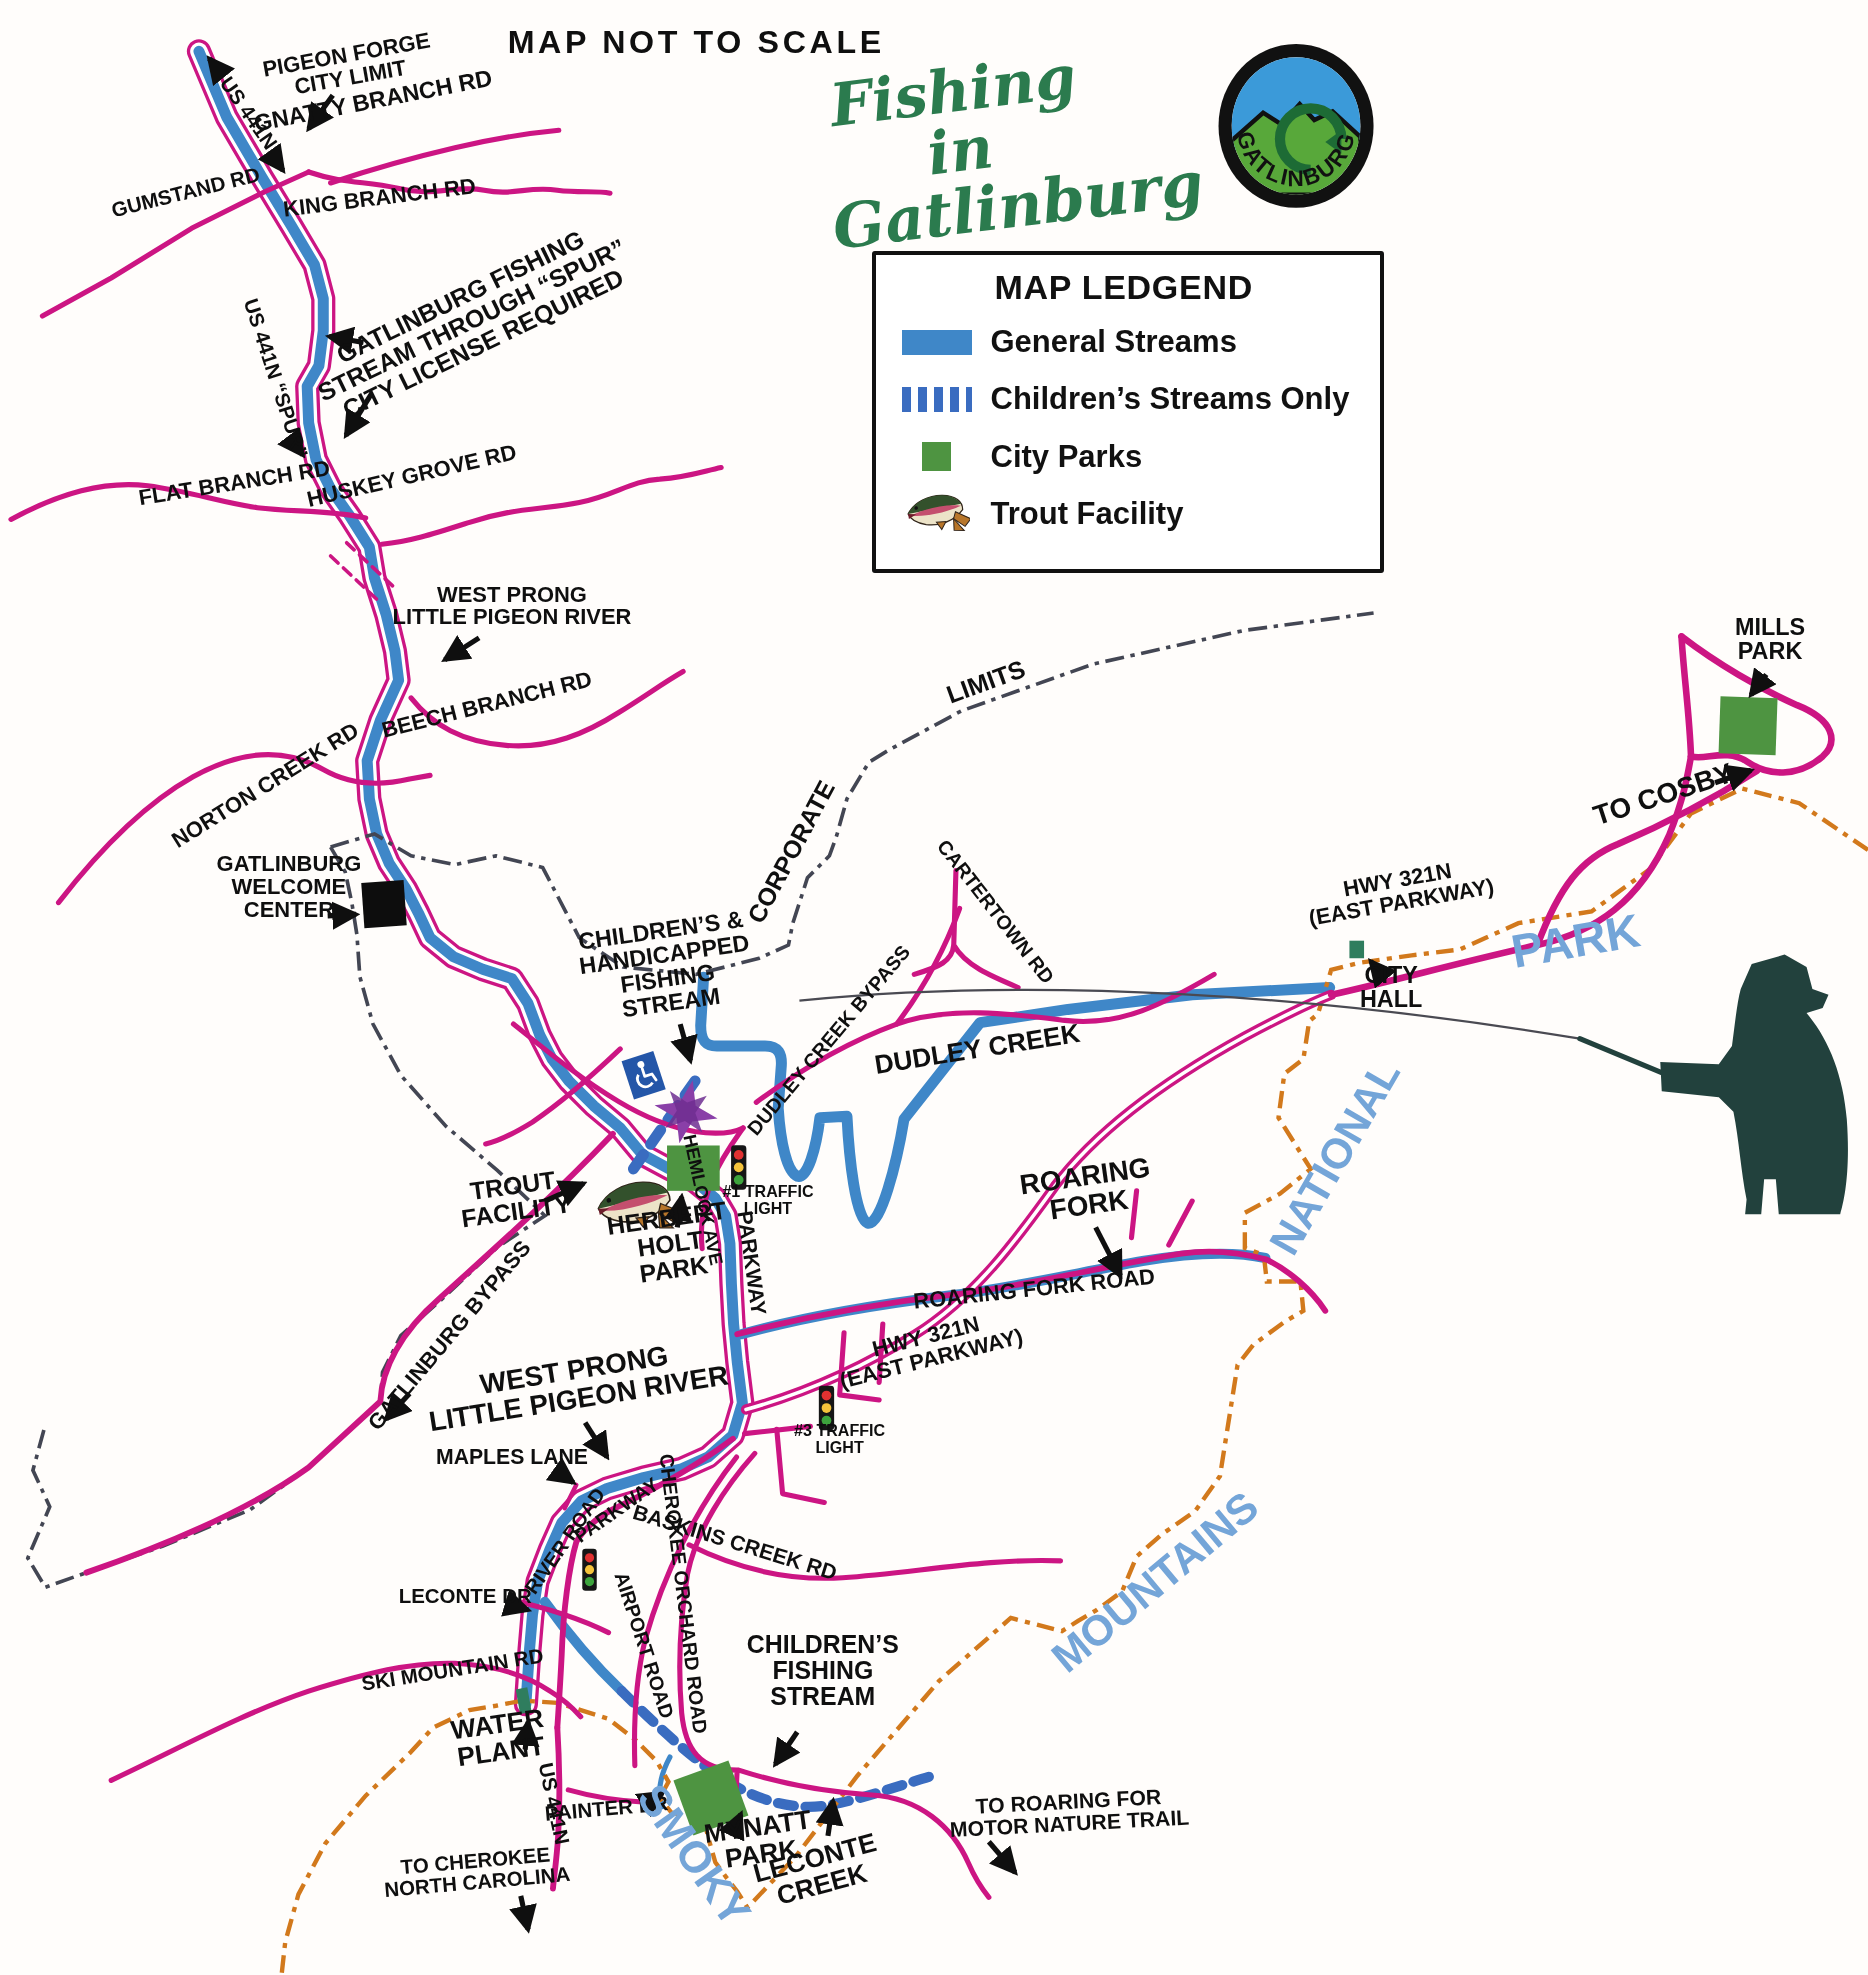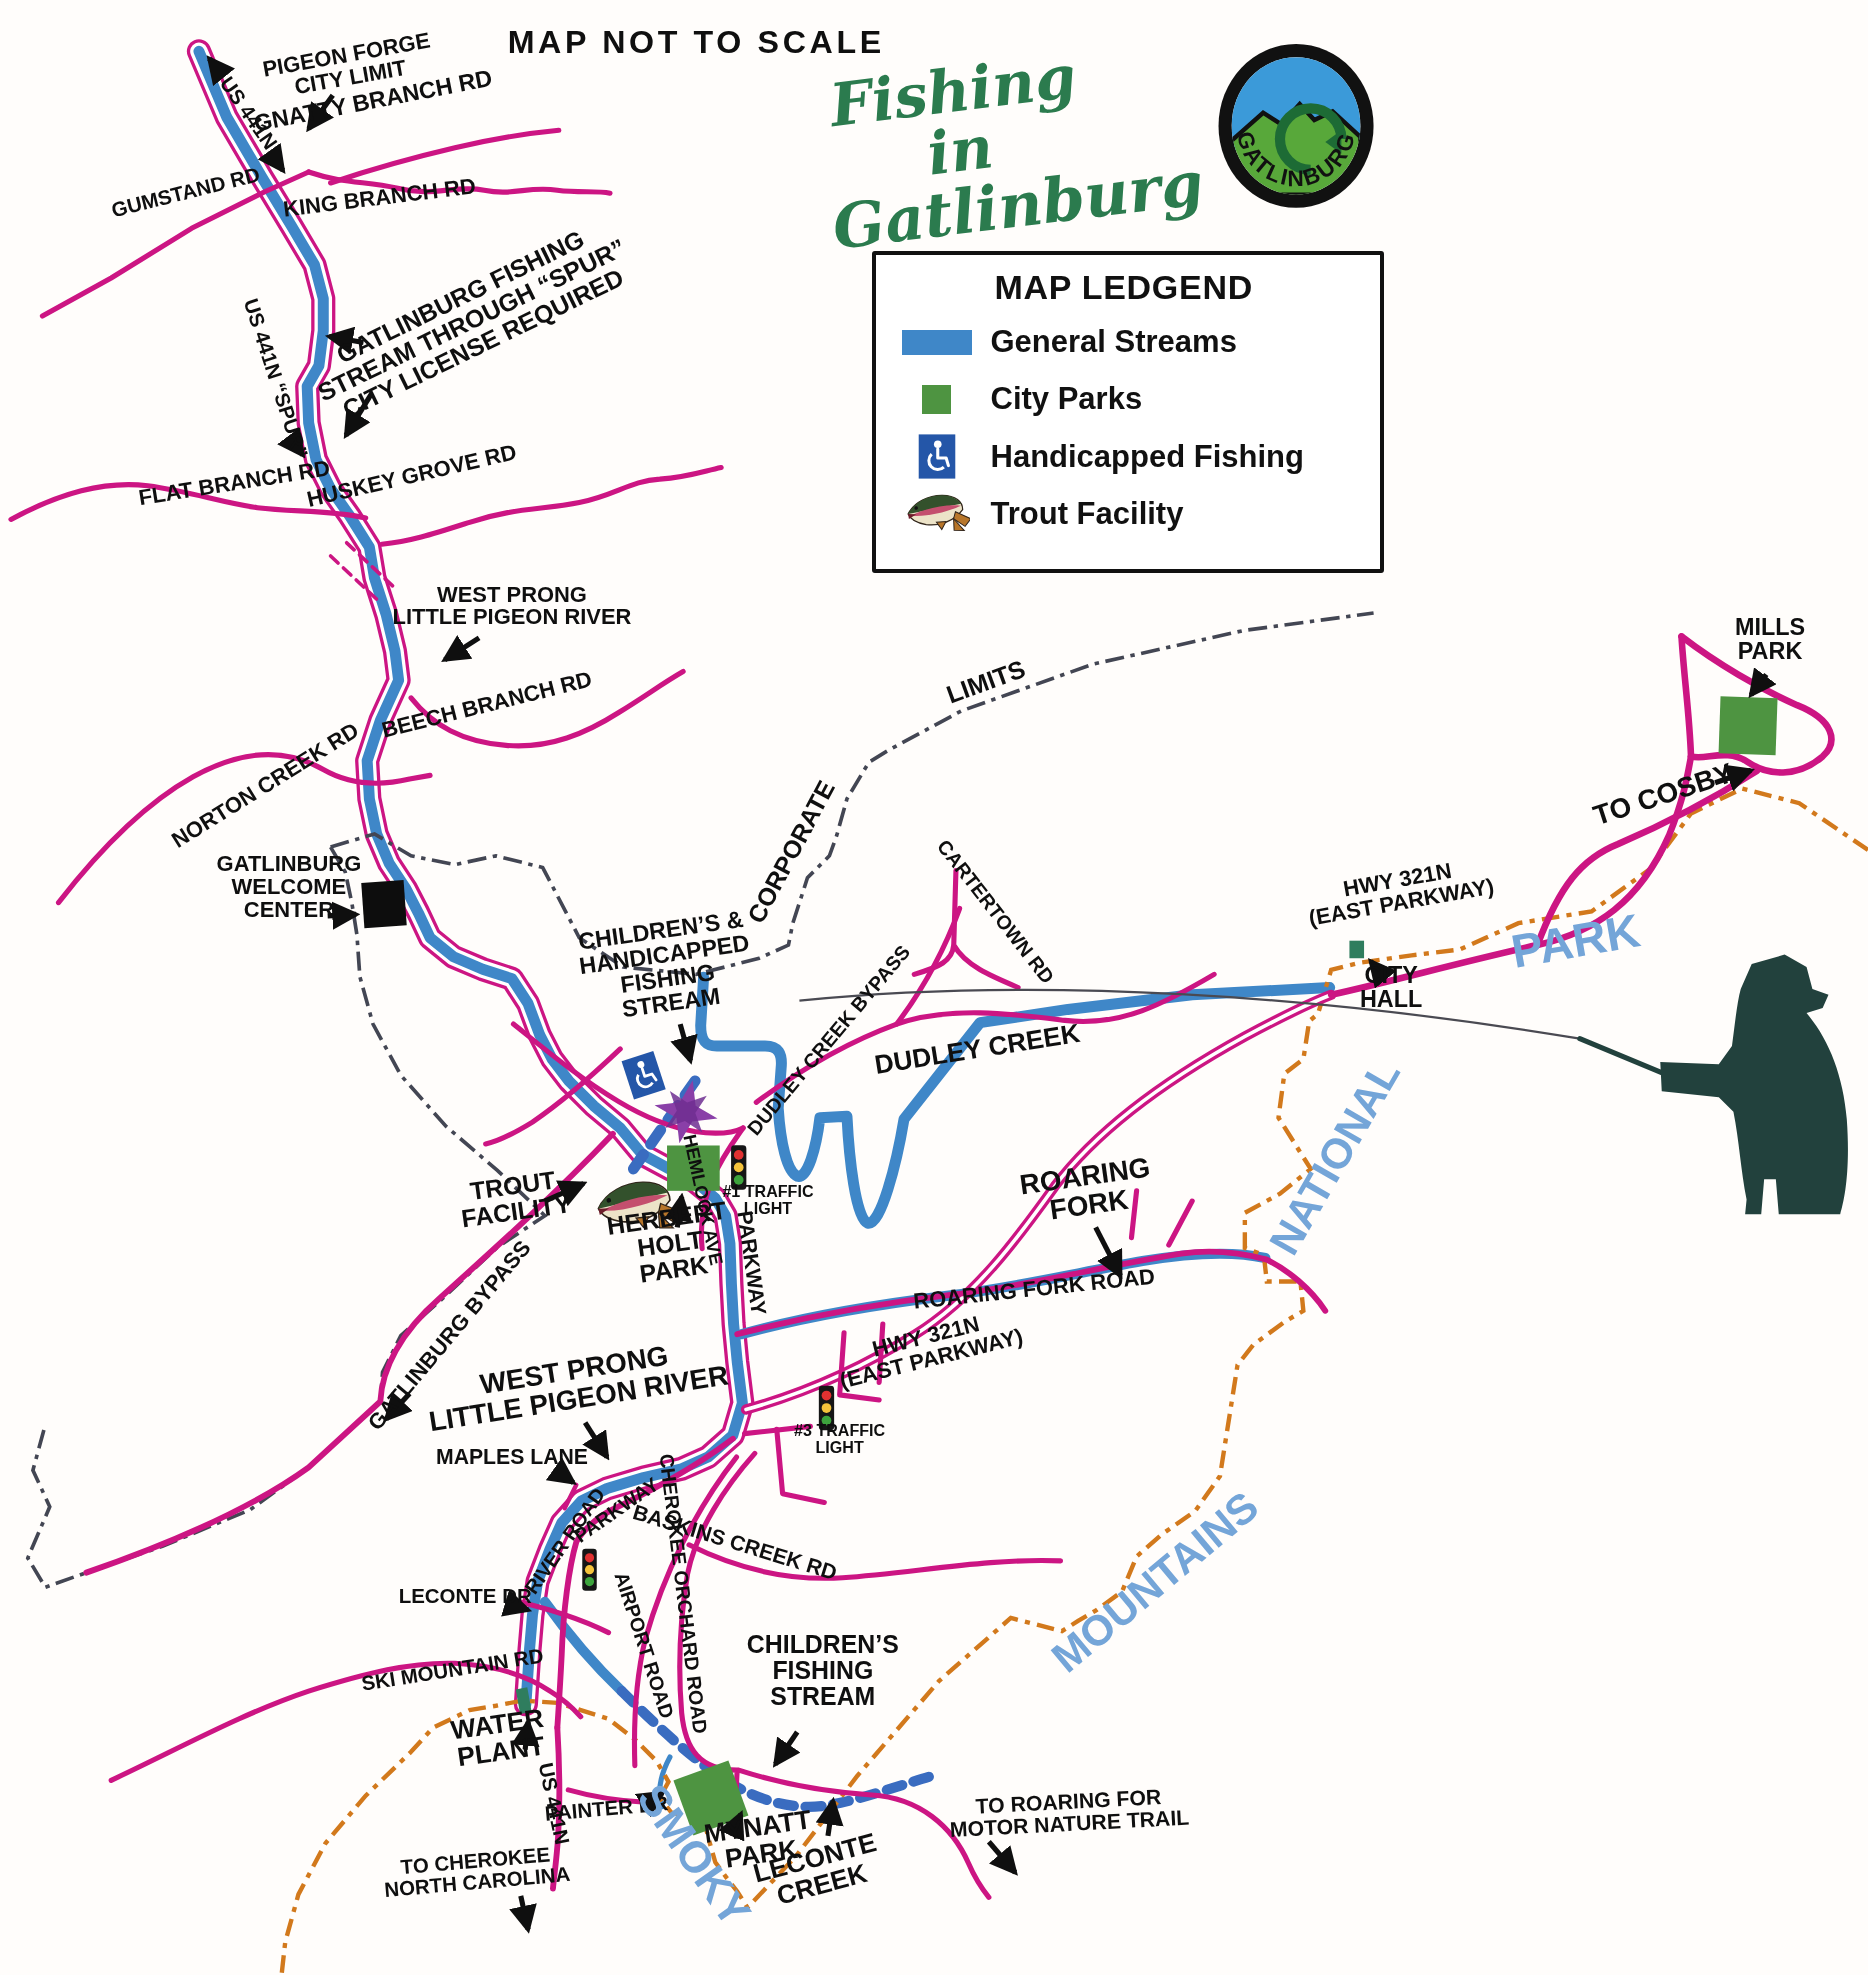--- a/index.html
+++ b/index.html
@@ -283,31 +283,29 @@
 <div class="legend">
   <div class="ltitle">MAP LEDGEND</div>
   <div class="lrow">
     <span class="lswatch">
           <span class="sw-stream"></span>
         </span>
     <span class="llabel">General Streams</span>
   </div>
   <div class="lrow">
     <span class="lswatch">
+          <span class="sw-children"></span>
+        </span>
+    <span class="llabel">Children’s Streams Only</span>
+  </div>
+  <div class="lrow">
+    <span class="lswatch">
           <span class="sw-park"></span>
         </span>
     <span class="llabel">City Parks</span>
-  </div>
-  <div class="lrow">
-    <span class="lswatch">
-      <svg width="38" height="45" viewBox="-26 -31 52 62">
-            <use href="#hcap" transform="scale(1.05)"></use>
-          </svg>
-    </span>
-    <span class="llabel">Handicapped Fishing</span>
   </div>
   <div class="lrow">
     <span class="lswatch">
       <svg width="66" height="48" viewBox="-66 -42 132 96">
             <use href="#fishdef" transform="rotate(-10)"></use>
           </svg>
     </span>
     <span class="llabel">Trout Facility</span>
   </div>
 </div>

